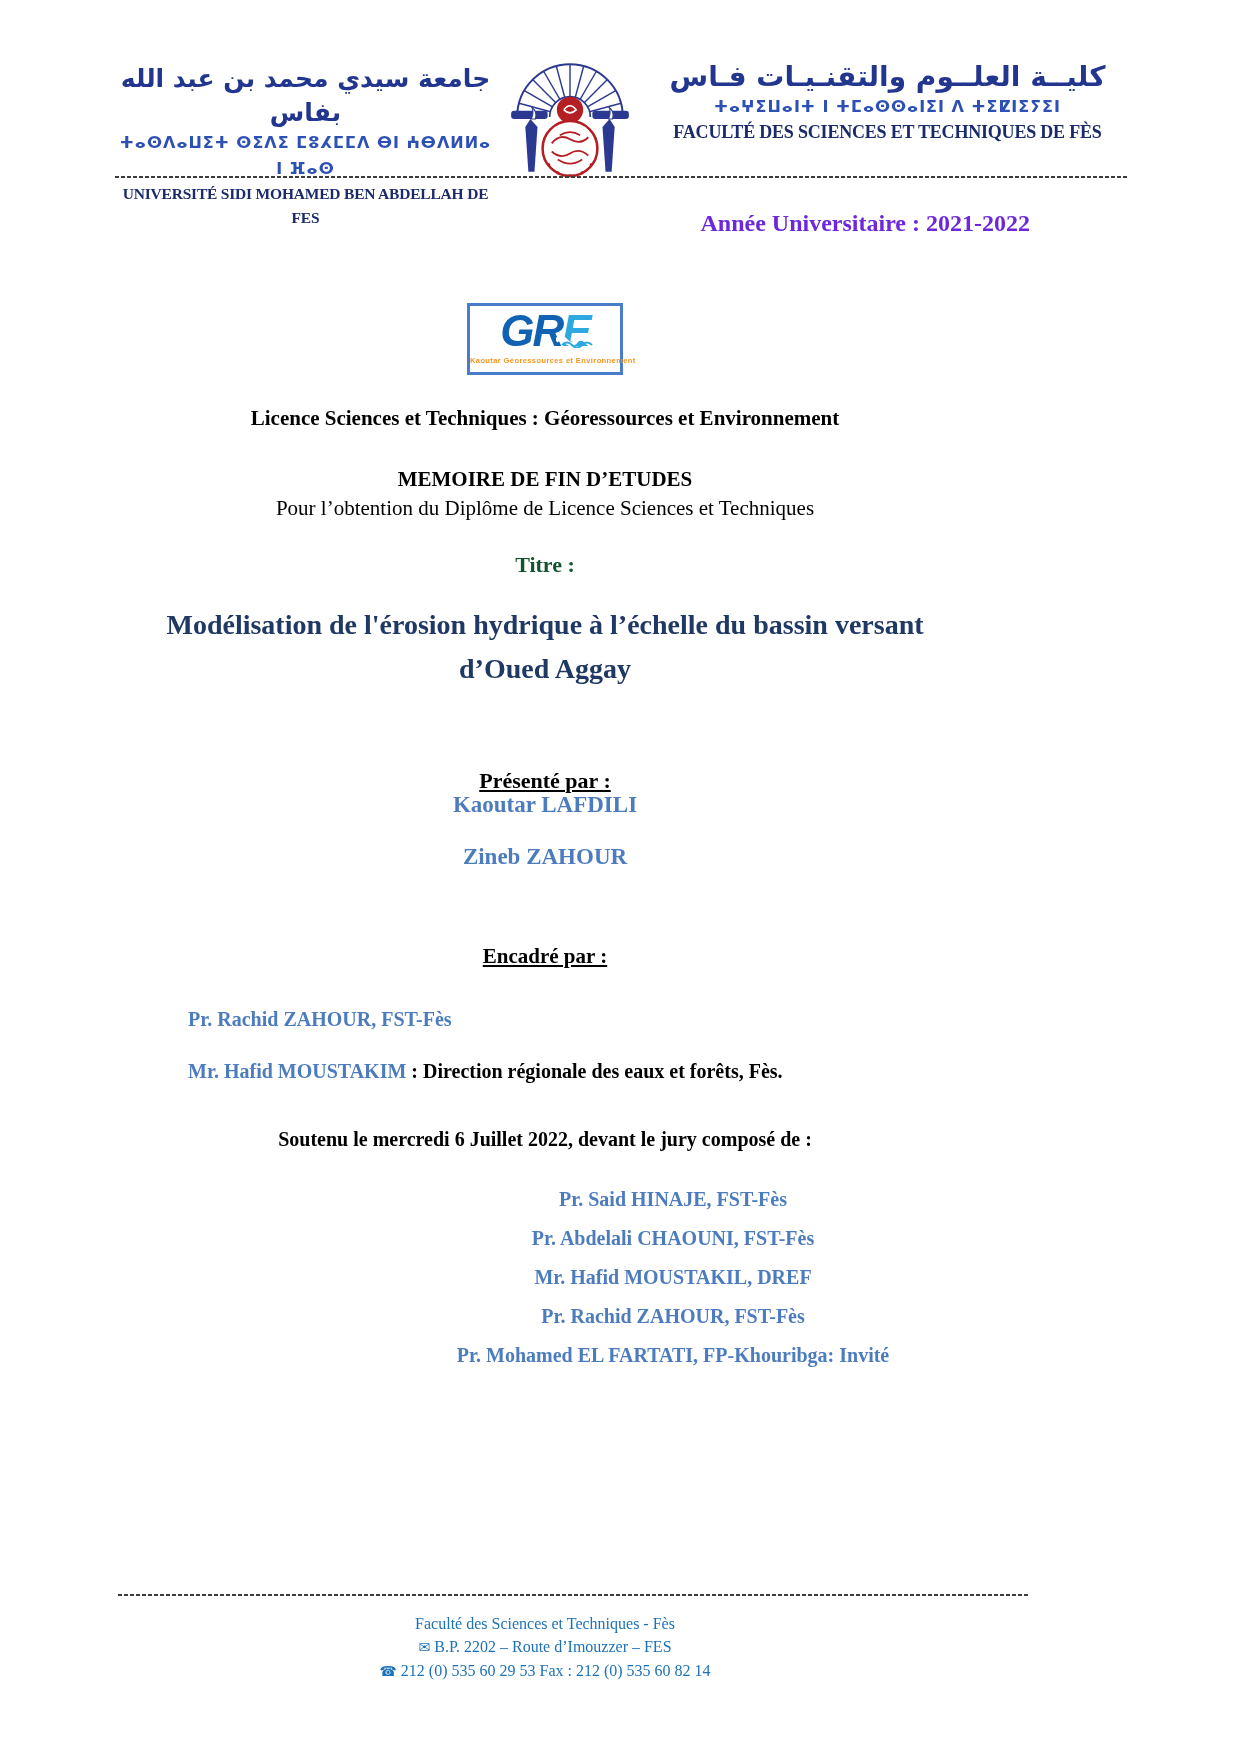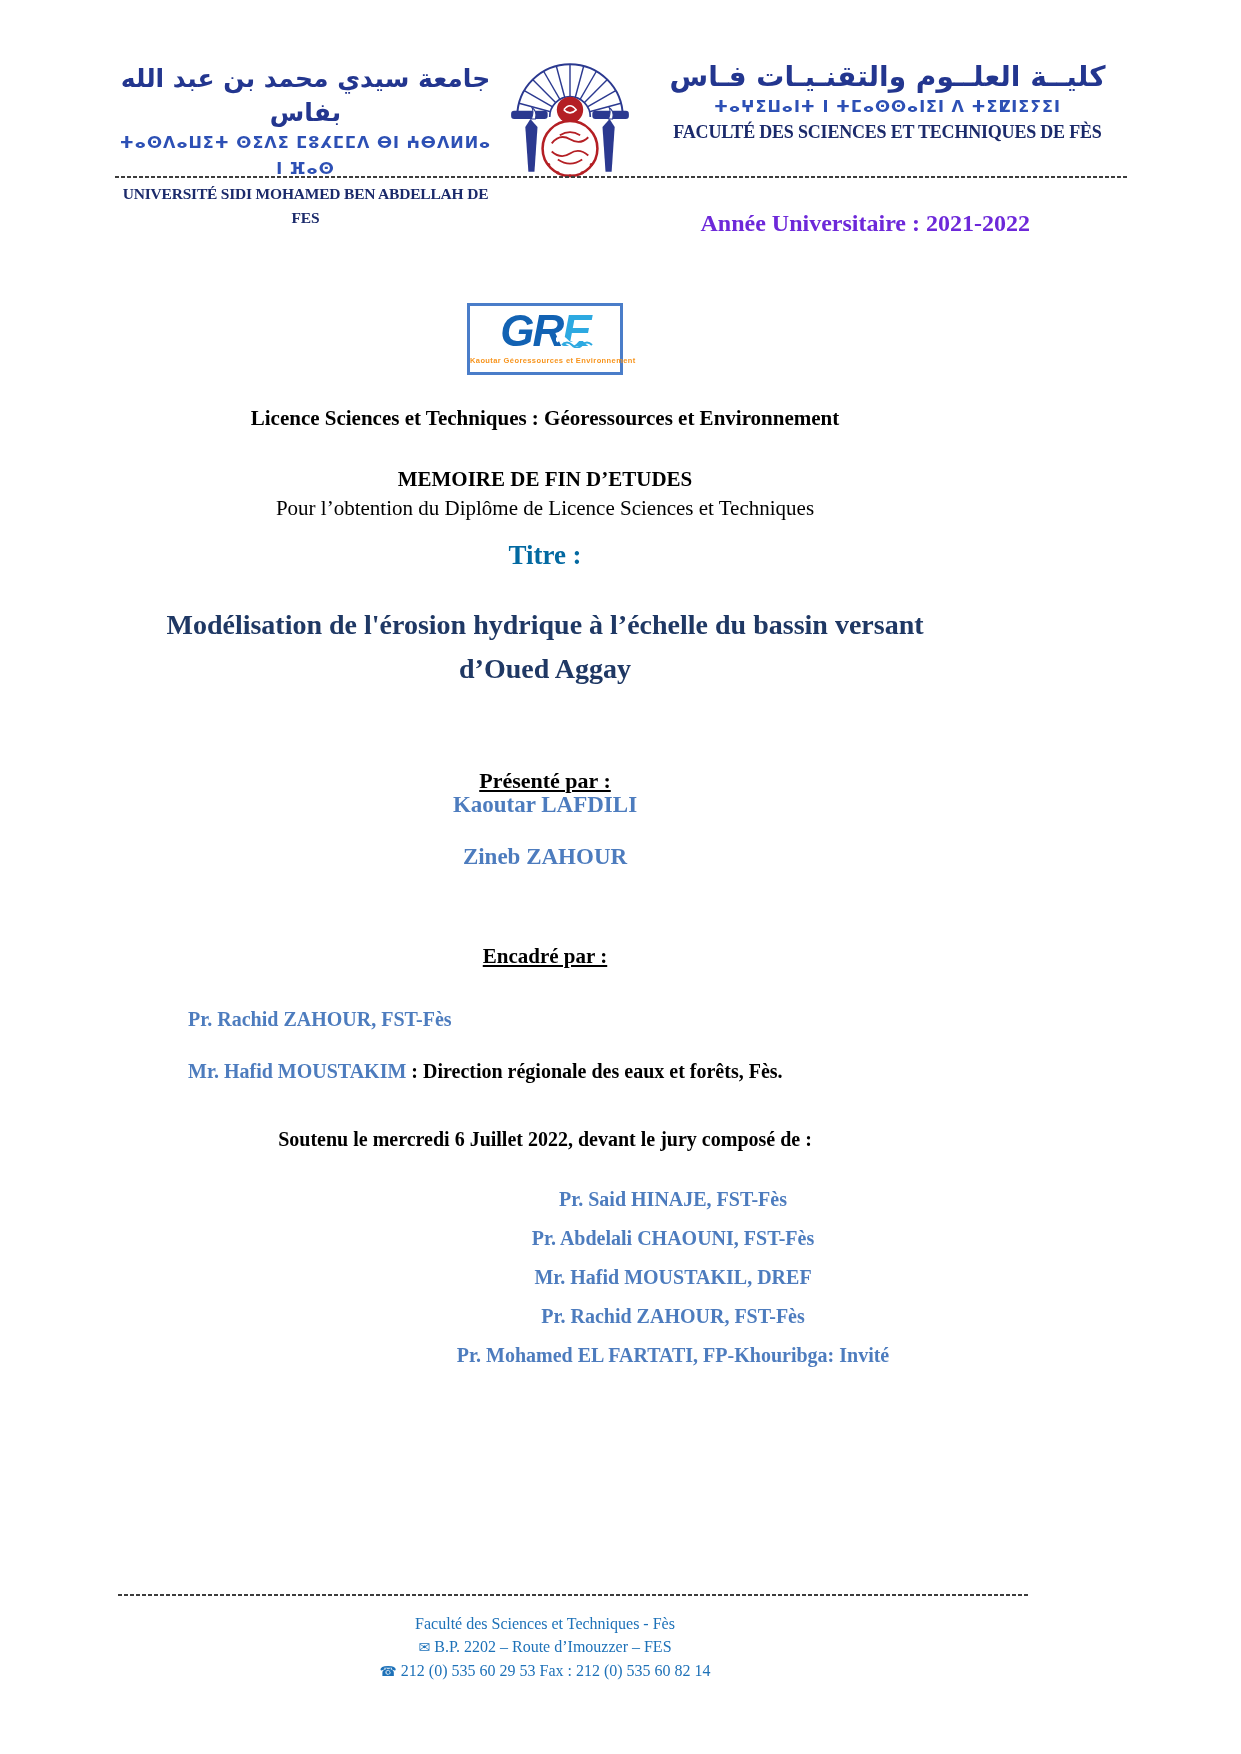--- a/index.html
+++ b/index.html
@@ -32,21 +32,21 @@
   .gre-box{position:absolute;left:467px;top:303px;width:156px;height:72px;border:3px solid #4a7dc9;background:#fff;box-sizing:border-box;text-align:center;}
   .gre-letters{font-family:"Liberation Sans",sans-serif;font-style:italic;font-weight:800;font-size:44px;line-height:50px;letter-spacing:-2px;position:relative;display:inline-block;}
   .gre-gr{color:#1262b3;}
   .gre-e{color:#2da9e1;position:relative;}
   .gre-wave{position:absolute;right:-6px;bottom:8px;width:40px;height:14px;}
   .gre-caption{font-family:"Liberation Sans",sans-serif;font-size:7.5px;font-weight:bold;color:#f7941d;letter-spacing:0.4px;line-height:10px;white-space:nowrap;}
   
   .program{top:406px;font-size:21px;font-weight:bold;}
   .memoire{top:467px;font-size:21px;font-weight:bold;}
   .purpose{top:496px;font-size:21px;}
-  .titre{top:540px;font-size:27px;font-weight:bold;color:#0369a1;}
+  .titre{top:552px;font-size:22px;font-weight:bold;color:#14532d;}
   .main-title{top:603px;font-size:28px;font-weight:bold;color:#1f3864;line-height:44px;}
   .presented{top:768px;font-size:22px;font-weight:bold;}
   .underlined{text-decoration:underline;}
   .author1{top:792px;}
   .author2{top:844px;}
   .author{font-size:23px;font-weight:bold;color:#4d7cbe;}
   .encadre{top:944px;font-size:21px;font-weight:bold;}
   .sup{text-align:left;padding-left:128px;font-size:20px;font-weight:bold;}
   .sup1{top:1008px;}
   .sup2{top:1060px;}

